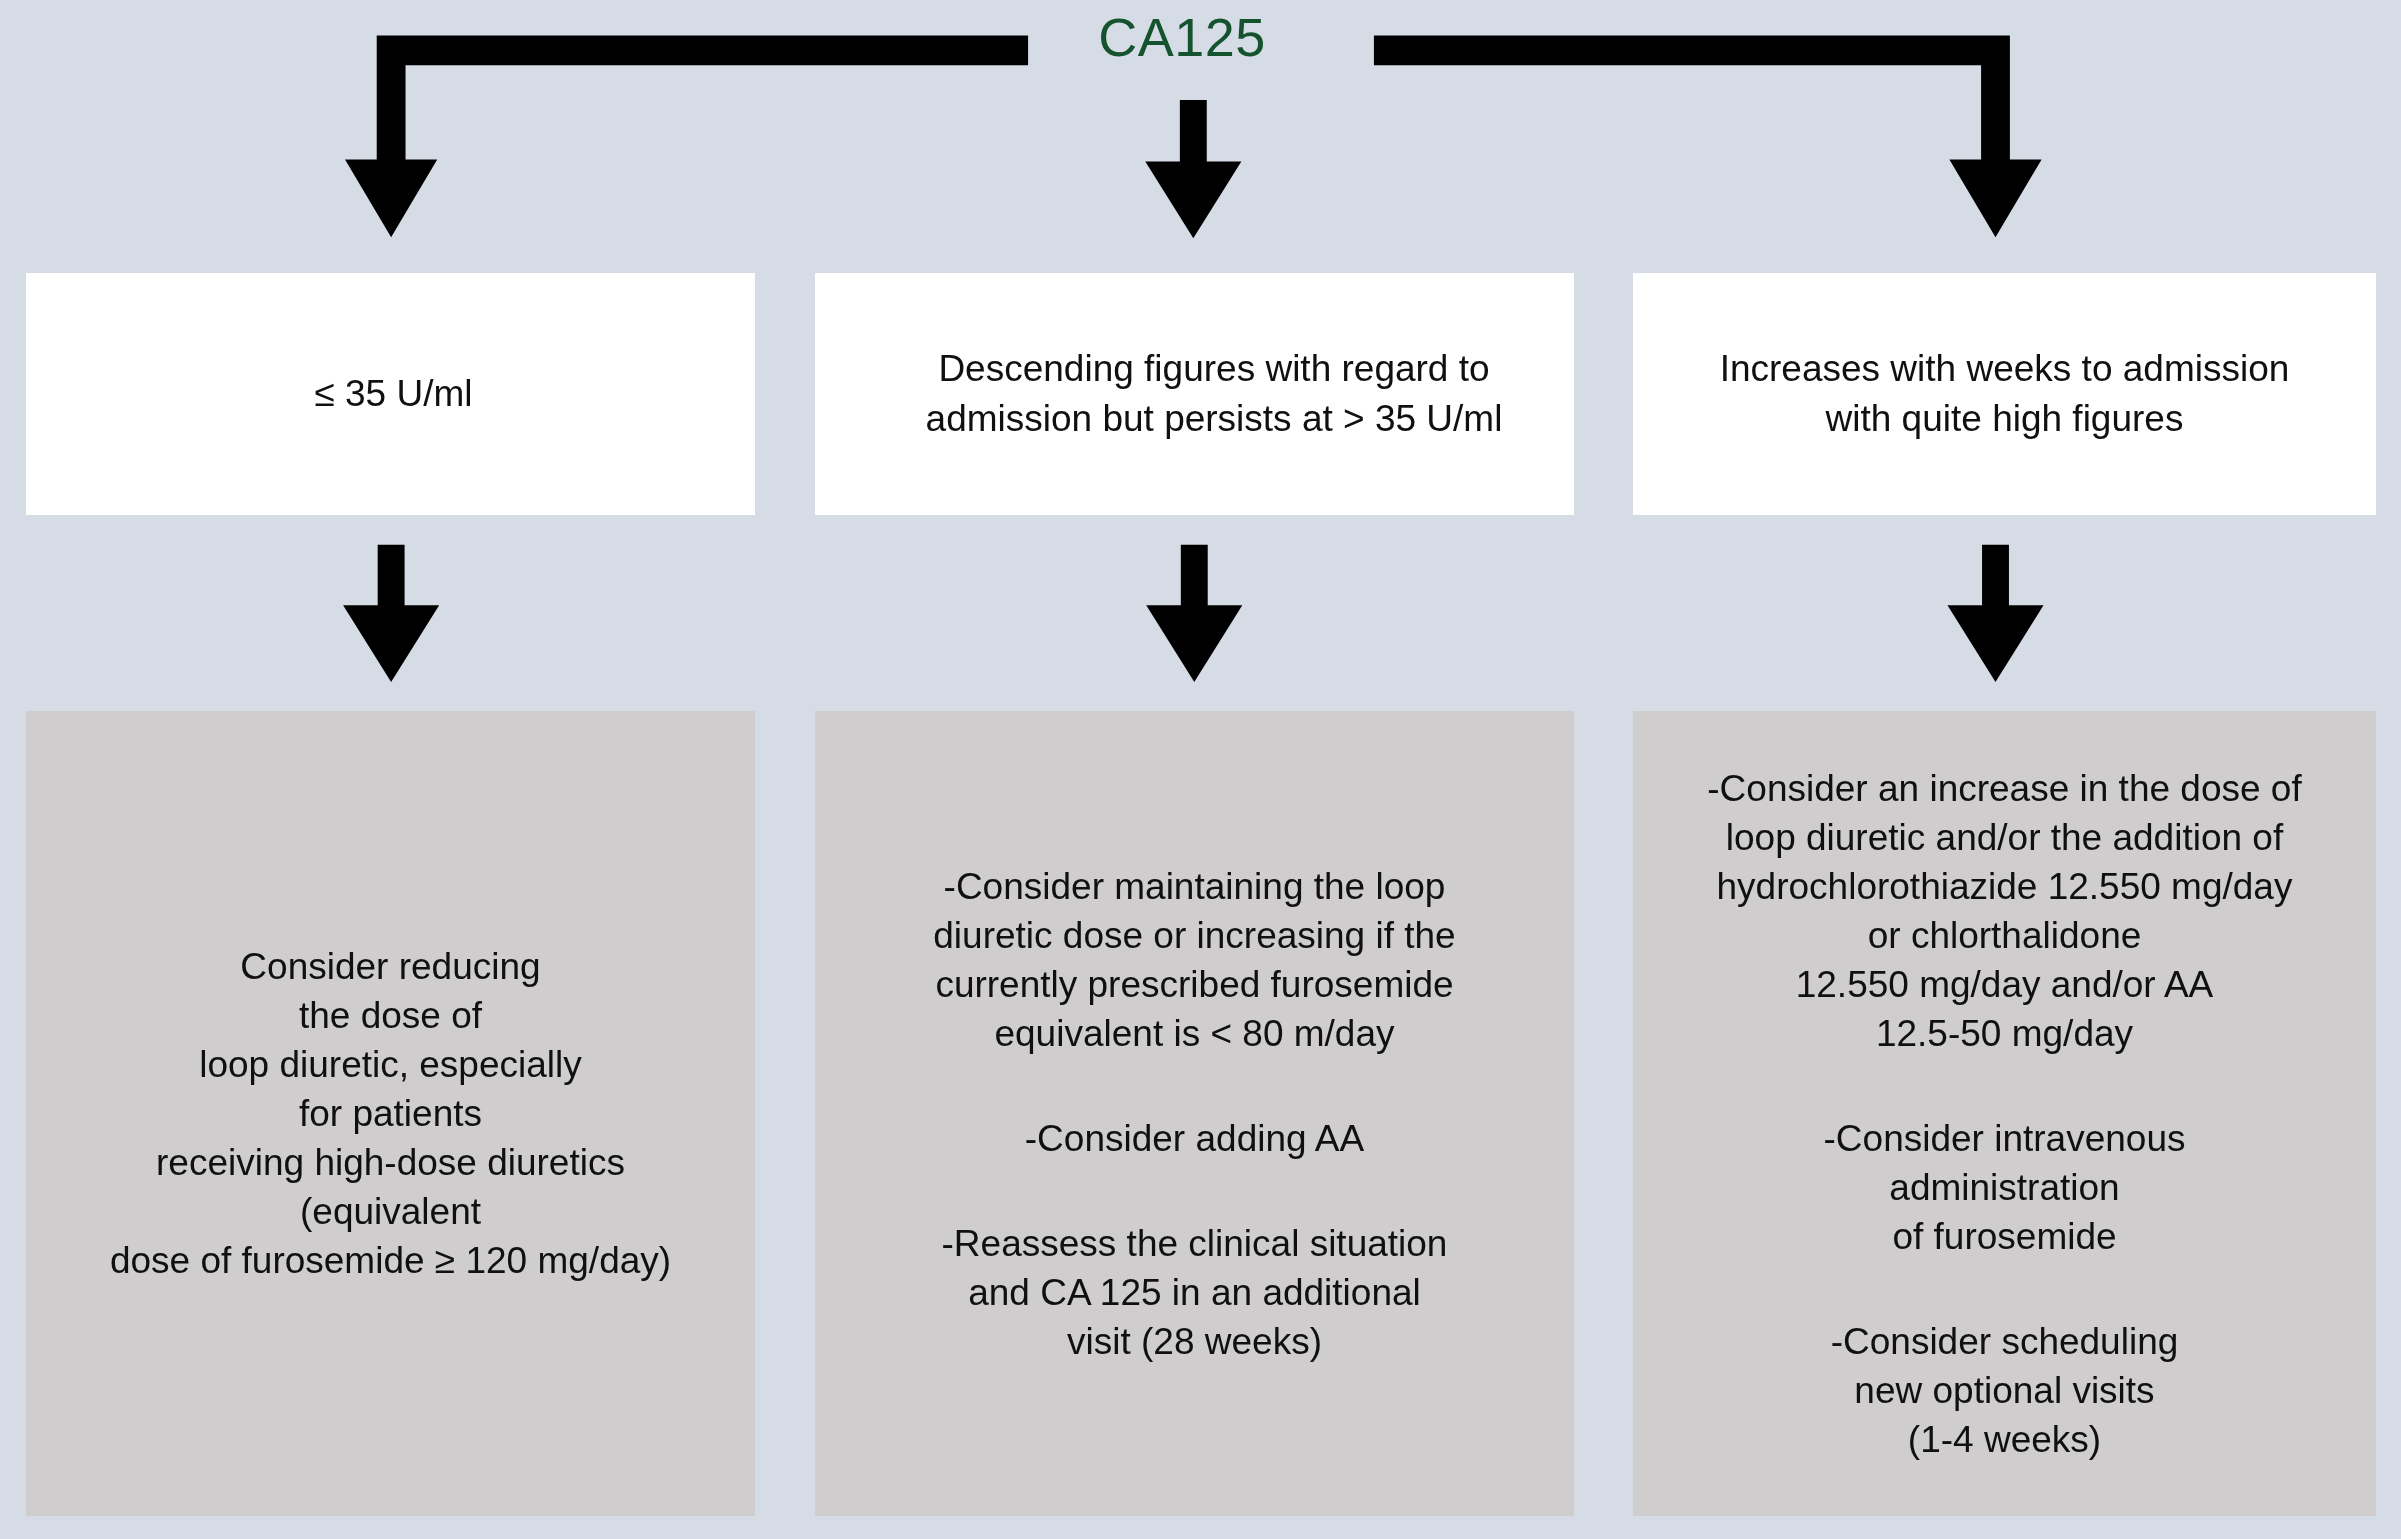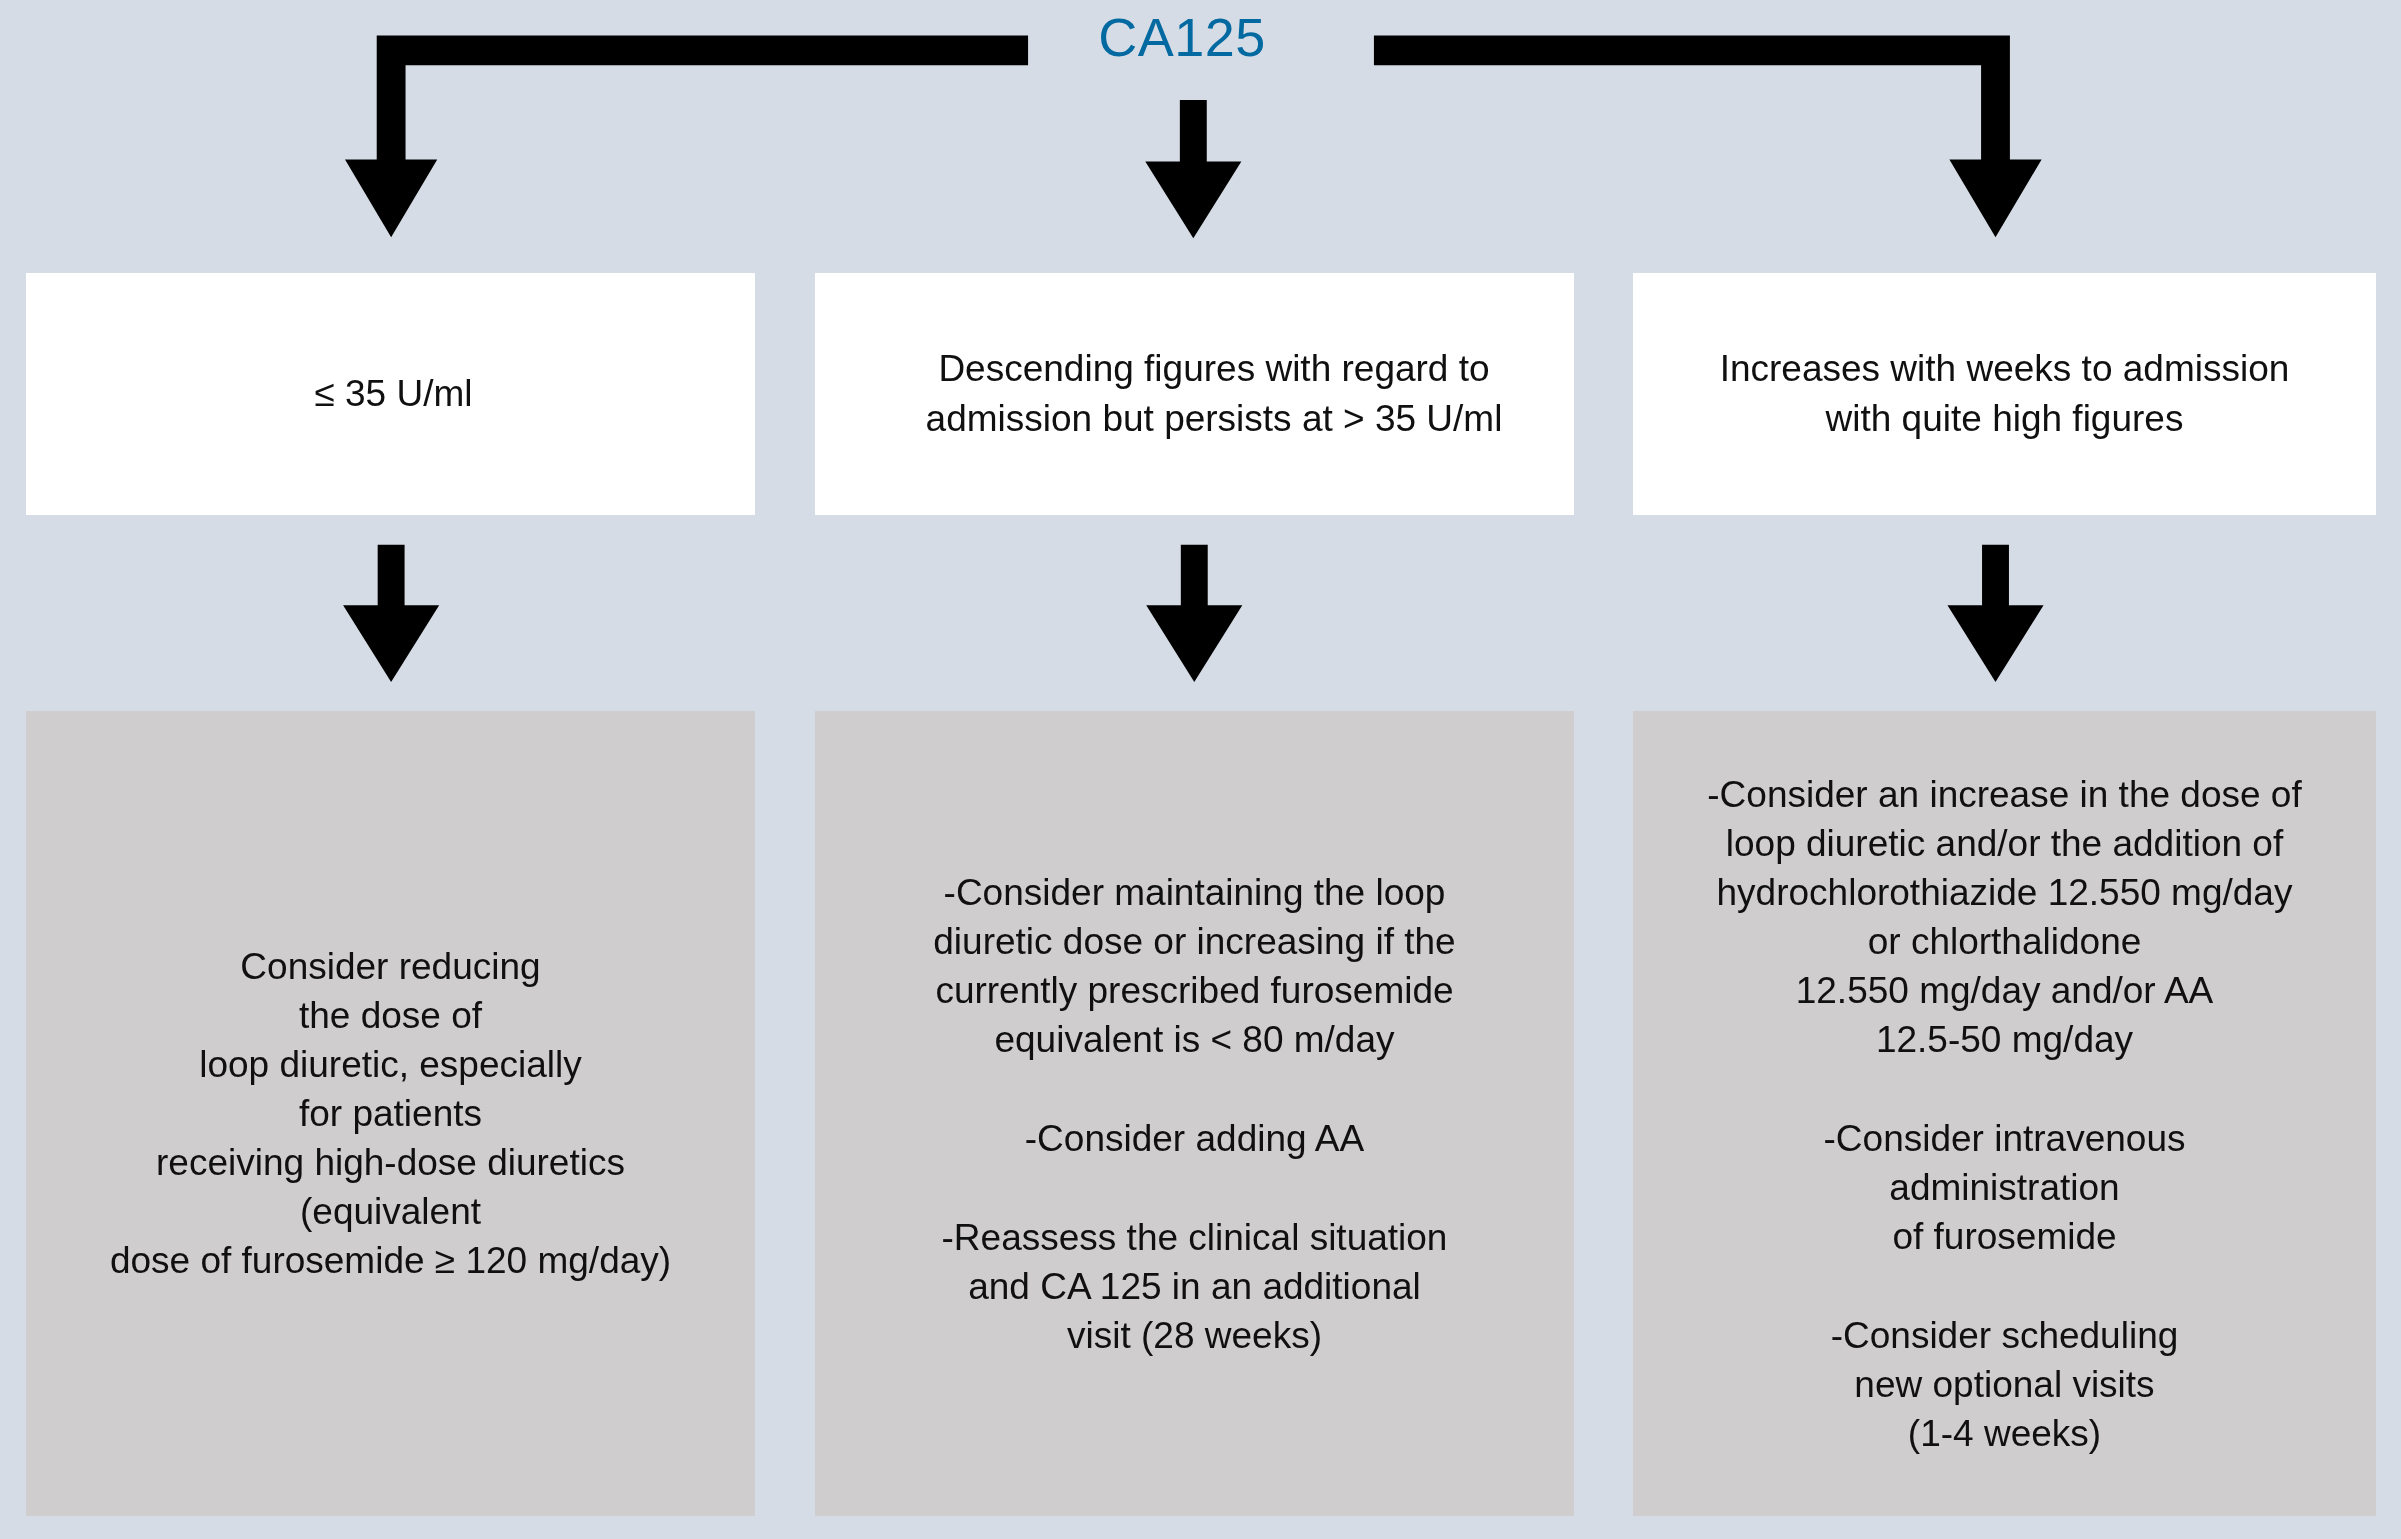--- a/index.html
+++ b/index.html
@@ -24,21 +24,21 @@
 
   
   .title {
     position: absolute;
     left: 1038px;
     top: 7.7px;
     width: 288px;
     text-align: center;
     font-size: 54px;
     line-height: 58px;
-    color: #0369a1;
+    color: #14532d;
     letter-spacing: 0.5px;
     white-space: nowrap;
   }
 
   
   #connectors {
     position: absolute;
     left: 0; top: 0;
     width: 2402px;
     height: 1540px;
@@ -81,20 +81,21 @@
   
   #box-white-3 { left: 1633px; top: 273px; width: 743px;  height: 242px; }
   #box-gray-3  { left: 1633px; top: 711px; width: 743px;  height: 805px; }
 
   .gray-inner {
     width: 100%;
     display: flex;
     flex-direction: column;
     align-items: center;
     justify-content: flex-end;
+    gap: 6px;
   }
   .para {
     white-space: pre-line;
     font-size: 37px;
     line-height: 49px;
     color: #101010;
     text-align: center;
   }
   .para + .para { margin-top: 50px; }
   #gray-2-inner .para + .para { margin-top: 50px; }

